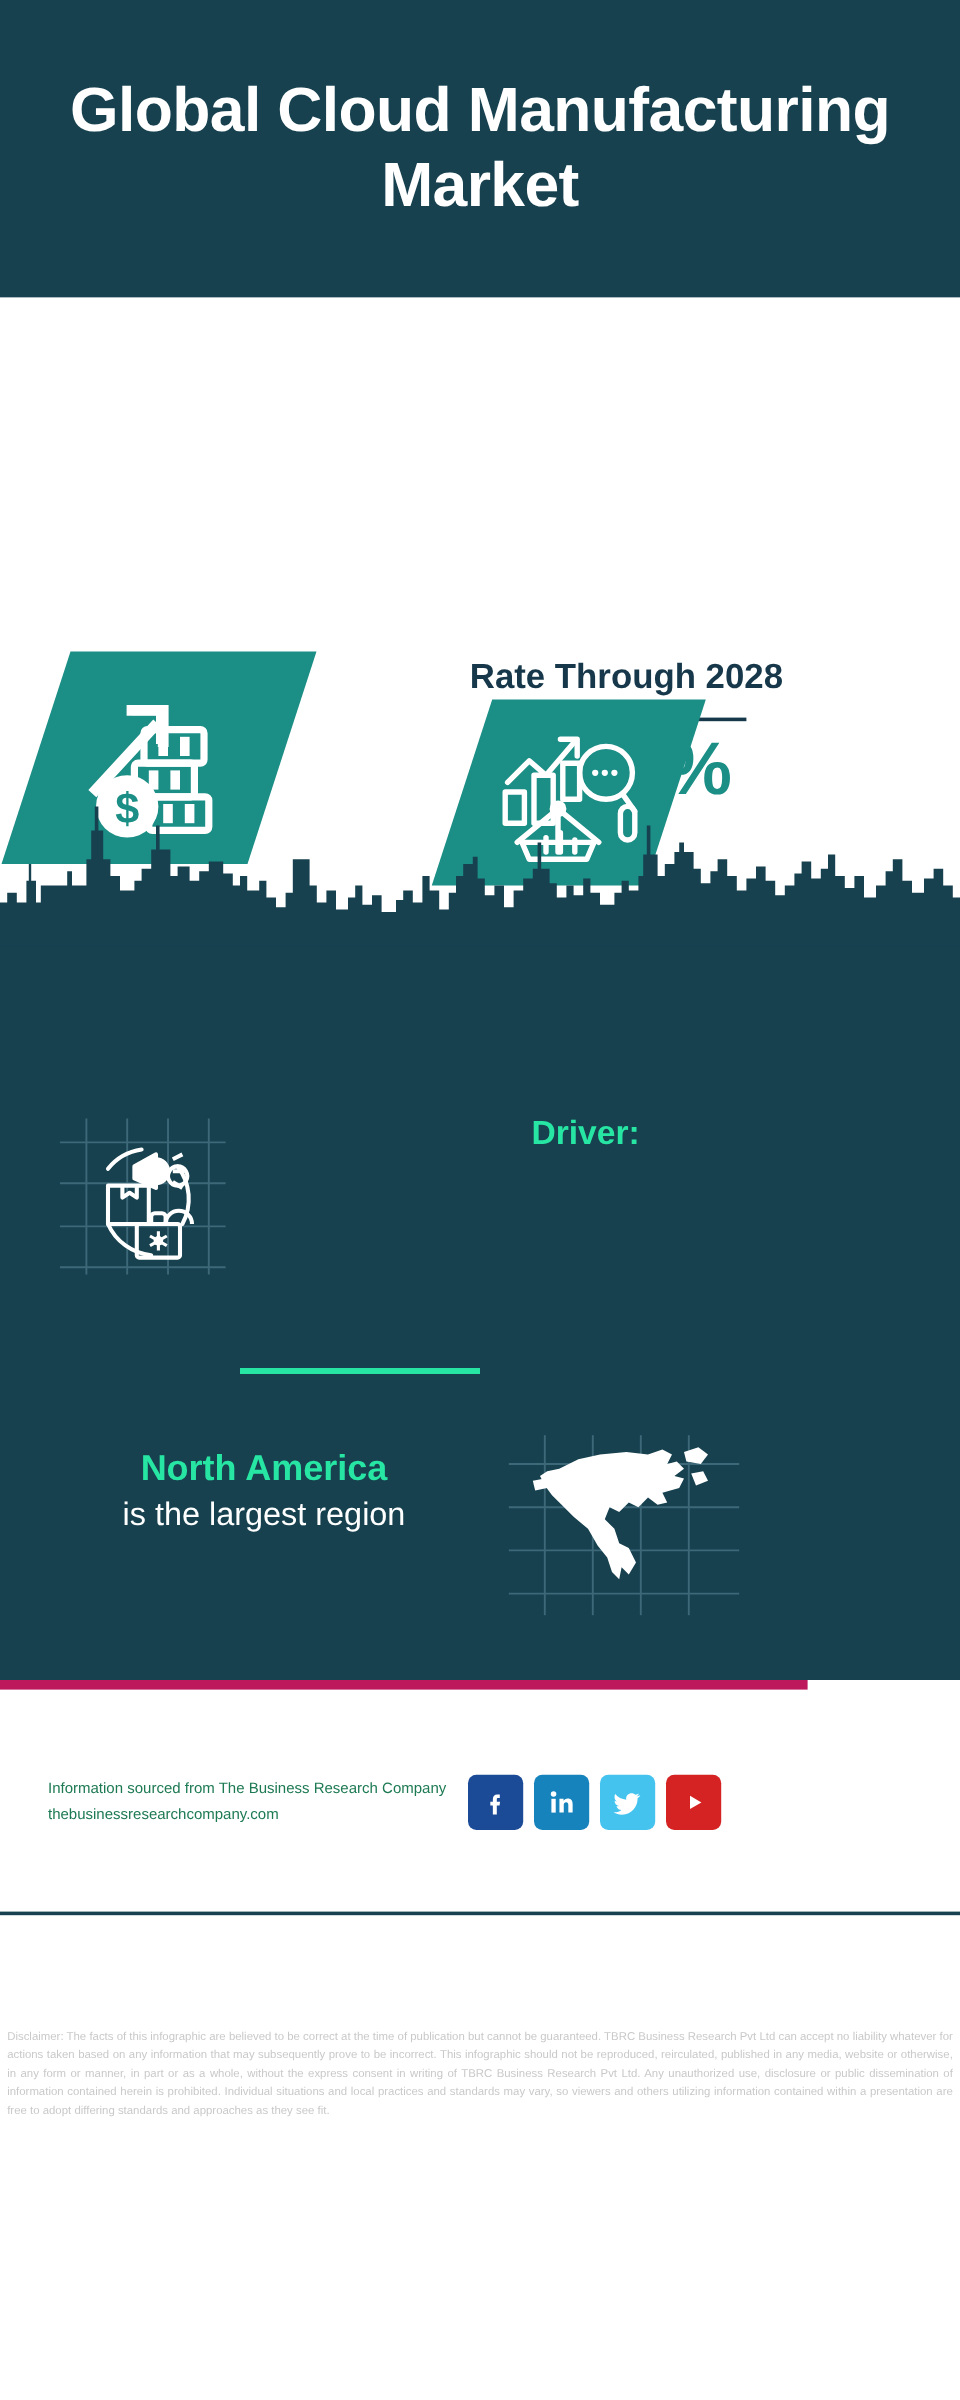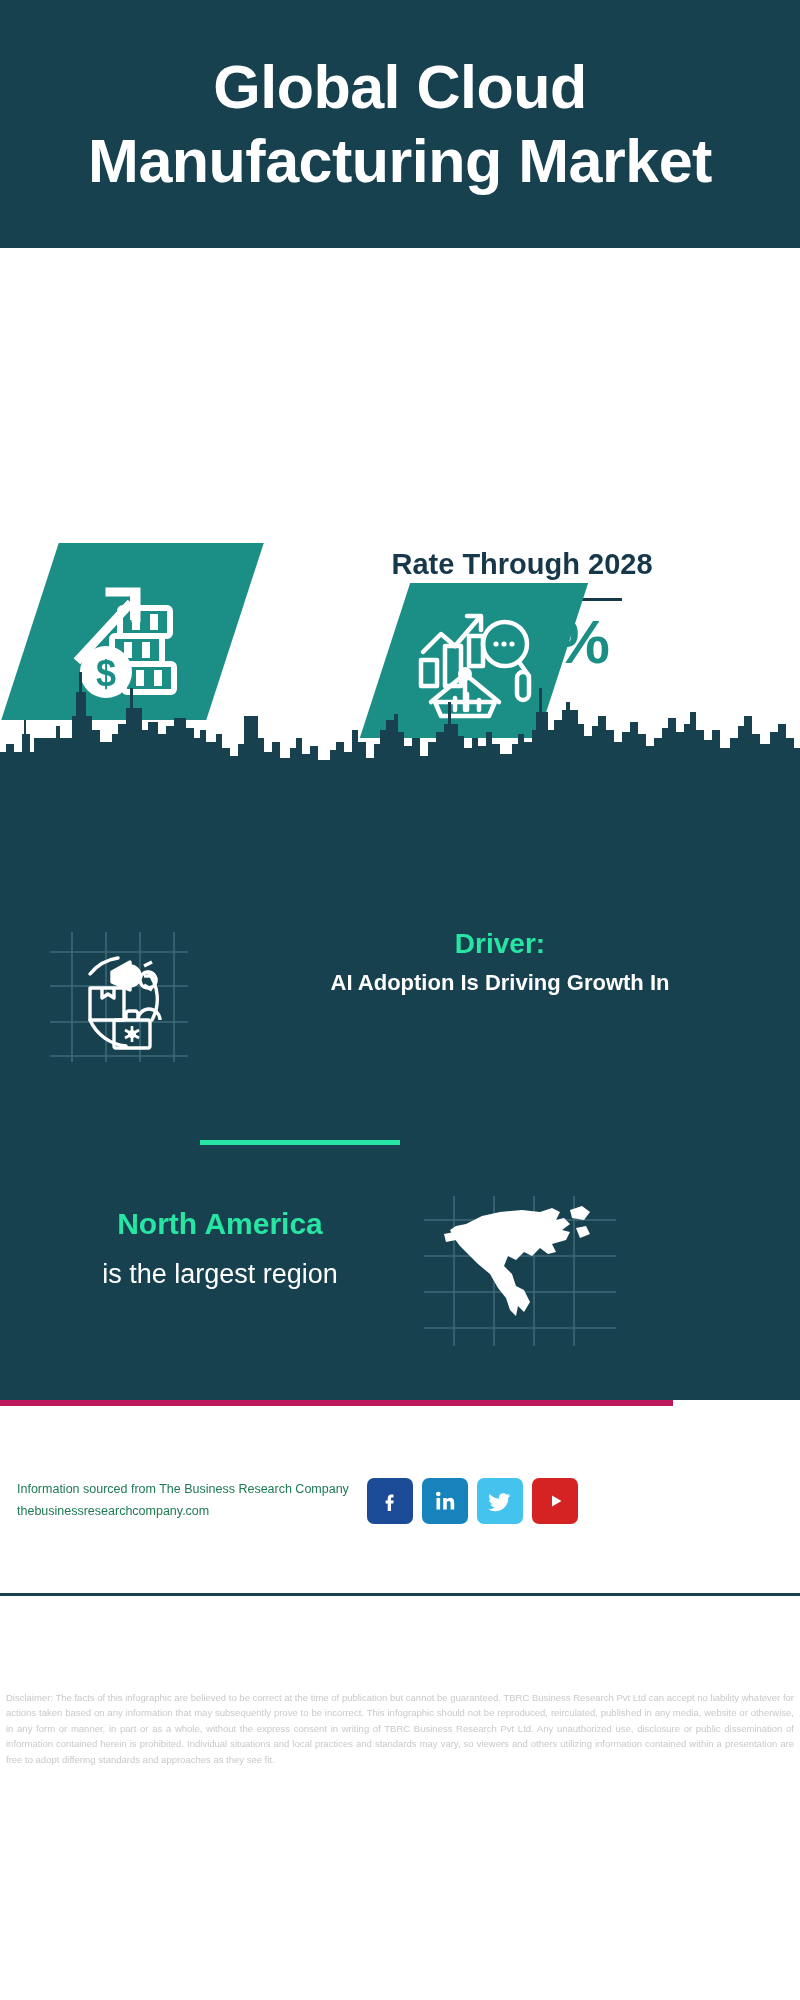--- a/index.html
+++ b/index.html
@@ -14,21 +14,21 @@
 
   
   .header {
     width:800px; height:248px;
     background:#17414f;
     display:flex; align-items:center; justify-content:center;
     padding:0 28px;
   }
   .header-title {
     color:#ffffff;
-    font-size:61px;
+    font-size:52px;
     font-weight:bold;
     line-height:1.22;
     text-align:center;
     letter-spacing:-0.5px;
   }
 
   
   .white-zone { position:relative; width:800px; height:752px; background:#fff; }
 
   .para {
@@ -71,49 +71,49 @@
   .dark-zone {
     position:absolute; left:0; top:780px;
     width:800px; height:620px;
     background:#17414f;
   }
   .skyline-svg { position:absolute; left:0; top:-112px; width:800px; height:120px; display:block; }
 
   .grid-icon { position:absolute; }
 
   .driver-head {
-    position:absolute; left:200px; top:148px; width:600px;
+    position:absolute; left:188px; top:148px; width:600px;
     text-align:center;
     color:#27e6a4; font-size:28px; font-weight:bold;
   }
   .driver-text {
     position:absolute; left:200px; top:188px; width:600px;
     text-align:center; color:#ffffff;
     font-size:22px; font-weight:bold; line-height:1.37;
   }
 
   .divider {
     position:absolute; left:200px; top:360px;
     width:200px; height:5px; background:#27e6a4;
   }
 
   .region-block {
     position:absolute; left:20px; top:425px; width:400px; text-align:center;
   }
   .region-name { color:#27e6a4; font-size:30px; font-weight:bold; line-height:1.25; }
-  .region-sub { color:#ffffff; font-size:27px; line-height:1.28; margin-top:14px; }
+  .region-sub { color:#ffffff; font-size:27px; line-height:1.28; margin-top:2px; }
 
   .map-wrap { position:absolute; left:420px; top:410px; width:200px; height:160px; }
 
   
   .footer {
     position:absolute; left:0; top:1400px; width:673px; height:195px;
     background:#ffffff;
-    border-top:6px solid #be185d;
-    display:flex; align-items:center; padding:0 17px;
+    border-top:8px solid #be185d;
+    display:flex; align-items:center; padding:0 40px;
   }
   .footer-text { color:#1d7a53; font-size:12.5px; line-height:1.75; flex:0 0 auto; }
   .social { display:flex; gap:9px; margin-left:18px; }
   .sicon {
     width:46px; height:46px; border-radius:7px;
     display:flex; align-items:center; justify-content:center;
   }
   .fb { background:#1b4a97; }
   .li { background:#1783bd; }
   .tw { background:#45c3ef; }
@@ -249,21 +249,20 @@
         </g>
         <g fill="#ffffff">
           <circle cx="88" cy="106" r="4"></circle>
           <path d="M88 98 L88 114 M81 102 L95 110 M81 110 L95 102" stroke="#ffffff" stroke-width="2.6"></path>
         </g>
       </svg>
     </div>
 
     <div class="driver-head">Driver:</div>
     <div class="driver-text">
-      <div>AI Adoption Is Driving Growth In</div>
     </div>
 
     <div class="divider"></div>
 
     <div class="region-block">
       <div class="region-name">North America</div>
       <div class="region-sub">is the largest region</div>
     </div>
 
     <div class="map-wrap">

